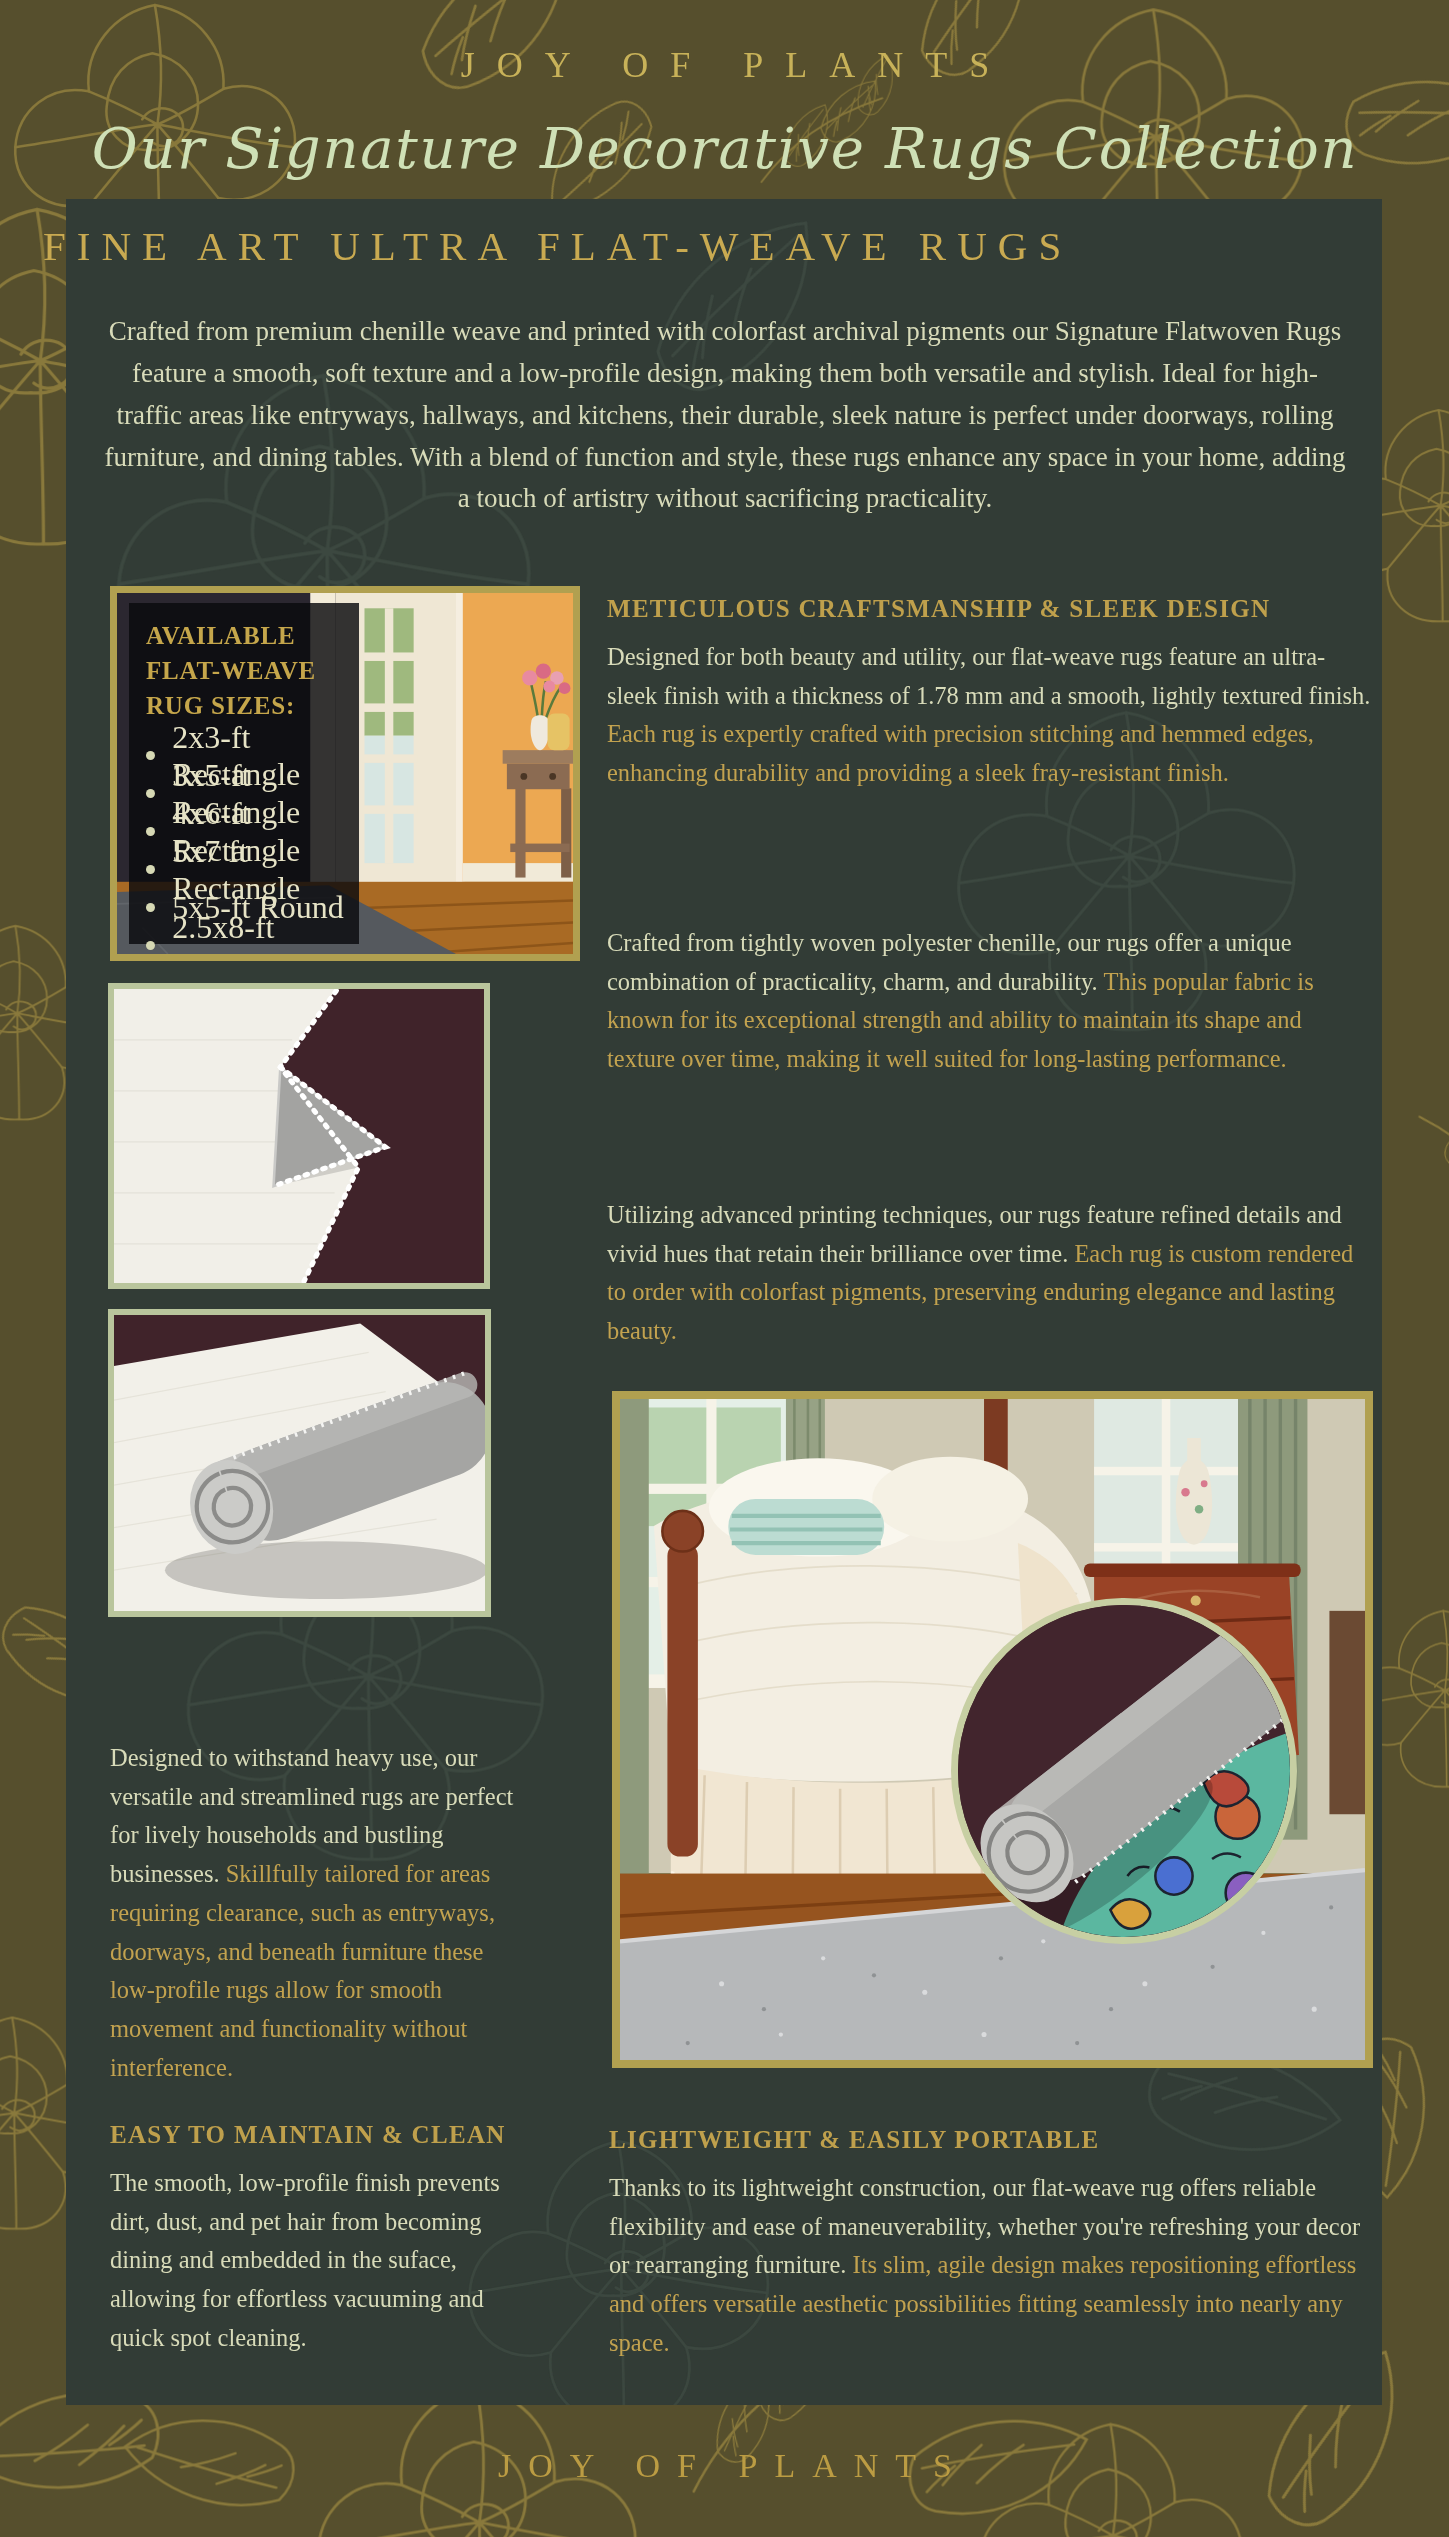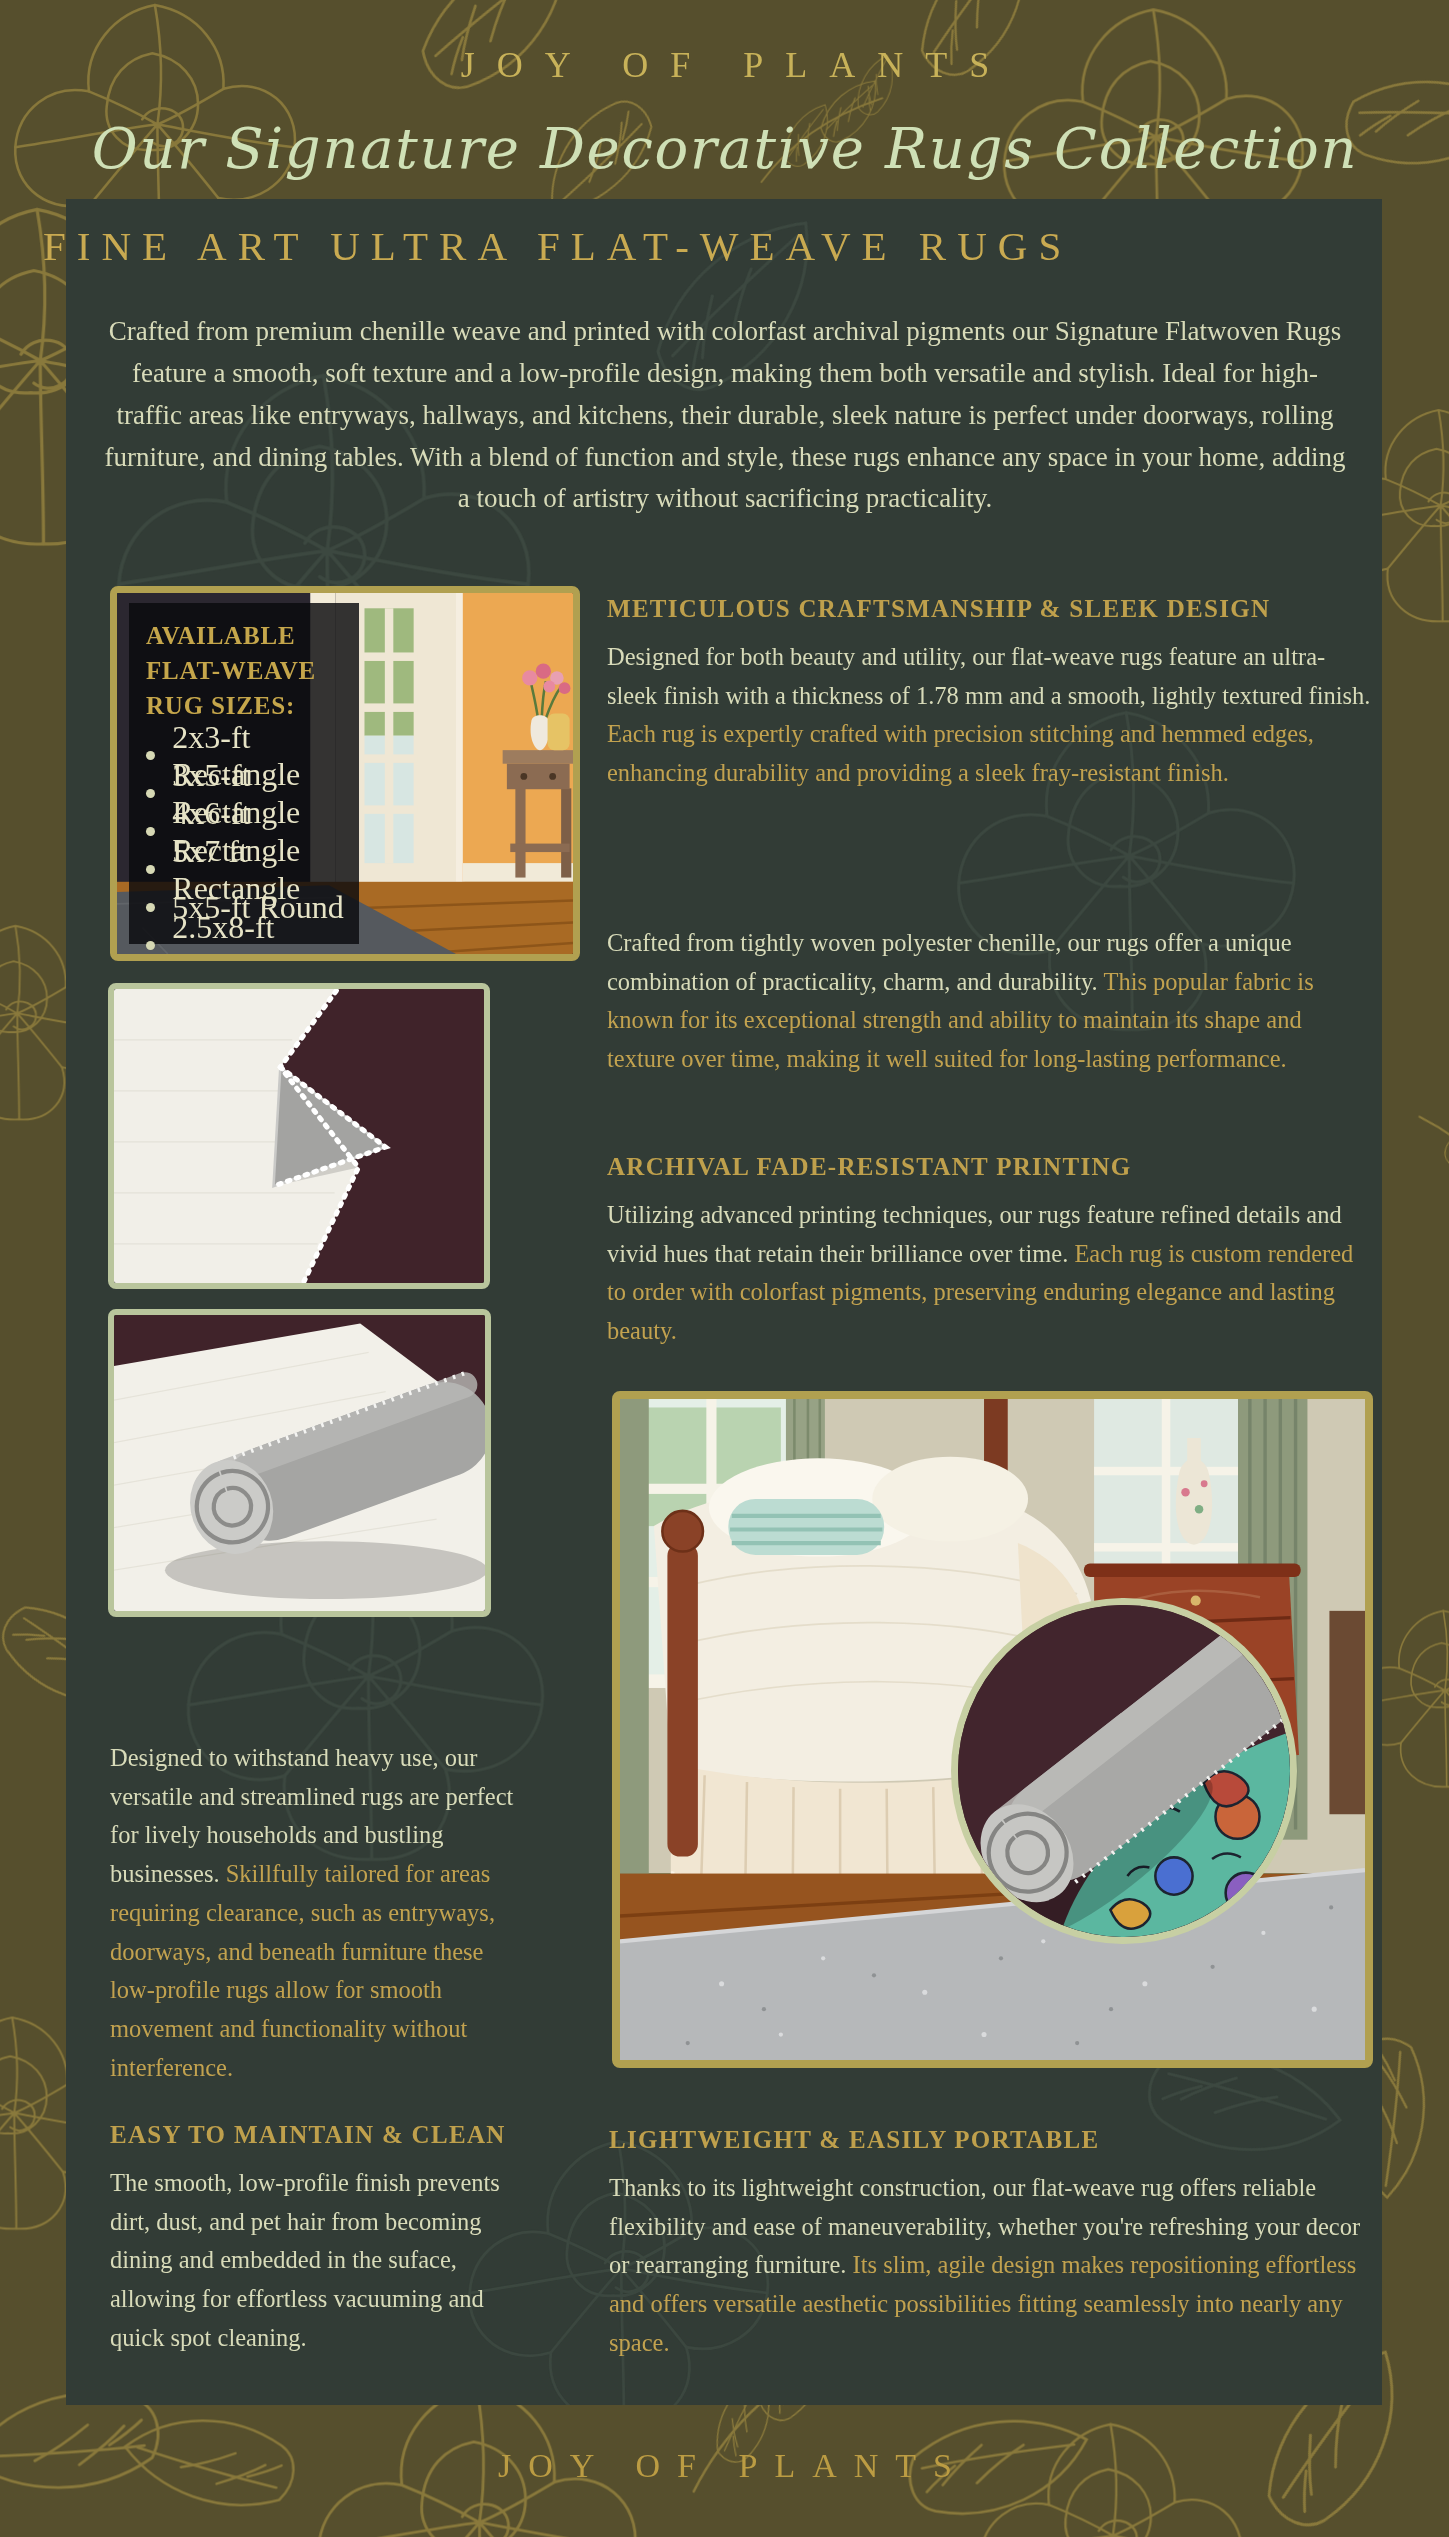--- a/index.html
+++ b/index.html
@@ -18,21 +18,21 @@
             font-family:"DejaVu Serif", serif;letter-spacing:1.7px;z-index:2;margin-top:28px;}
   .page-title{width:100%;text-align:left;color:#c9aa51;font-size:41px;font-weight:400;
               letter-spacing:11px;text-indent:11px;z-index:2;padding-left:32px;}
   .intro{left:50%;transform:translateX(-50%);width:1243px;text-align:center;
          color:#d8dbb9;font-size:27px;line-height:1.55;z-index:2;}
   .sec-heading{font-weight:700;color:#bfa04c;font-size:25px;letter-spacing:1.3px;
                line-height:1.35;z-index:2;}
   .sec-body{font-size:24.5px;line-height:1.58;color:#d8dbb9;z-index:2;}
   .sec-body .accent{color:#c2a24f;}
   
-  .figure{box-sizing:border-box;overflow:hidden;z-index:2;background:#14532d;border-radius:8px;}
+  .figure{box-sizing:border-box;overflow:hidden;z-index:2;background:#14532d;}
   .gold-frame{border:7.6px solid #b1a050;}
   .sage-frame{border:6.8px solid #b9c59c;}
   .figure svg{display:block;width:100%;height:100%;}
   
   #sizes-overlay{position:absolute;left:12px;top:10px;bottom:10px;width:230px;
                  background:rgba(10,10,13,0.82);padding:15px 13.5px 6.8px 17px;box-sizing:border-box;z-index:3;}
   #sizes-title{color:#c5a64b;font-size:25px;font-weight:700;letter-spacing:0.8px;line-height:1.4;}
   #sizes-list{list-style:none;margin:13.5px 0 0 0;padding:0;}
   #sizes-list li{display:flex;align-items:center;height:38px;color:#e6e3c6;font-size:32px;}
   .bullet{display:inline-block;width:9.3px;height:9.3px;border-radius:50%;
@@ -194,21 +194,20 @@
 
   <div class="abs sec-heading" style="left:607px;top:592px;width:770px;">METICULOUS CRAFTSMANSHIP &amp; SLEEK DESIGN</div>
   <div class="abs sec-body" style="left:607px;top:638px;width:766px;">
     <span>Designed for both beauty and utility, our flat-weave rugs feature an ultra-sleek finish with a thickness of 1.78 mm and a smooth, lightly textured finish. </span><span class="accent">Each rug is expertly crafted with precision stitching and hemmed edges, enhancing durability and providing a sleek fray-resistant finish.</span>
   </div>
 
   <div class="abs sec-body" style="left:607px;top:924px;width:766px;">
     <span>Crafted from tightly woven polyester chenille, our rugs offer a unique combination of practicality, charm, and durability. </span><span class="accent">This popular fabric is known for its exceptional strength and ability to maintain its shape and texture over time, making it well suited for long-lasting performance.</span>
   </div>
 
-  <div class="abs sec-heading" style="left:607px;top:1150px;width:770px;">ARCHIVAL FADE-RESISTANT PRINTING</div>
   <div class="abs sec-body" style="left:607px;top:1196px;width:766px;">
     <span>Utilizing advanced printing techniques, our rugs feature refined details and vivid hues that retain their brilliance over time. </span><span class="accent">Each rug is custom rendered to order with colorfast pigments, preserving enduring elegance and lasting beauty.</span>
   </div>
 
   <div class="abs figure sage-frame" style="left:108px;top:983px;width:382px;height:306px;">
     <svg viewBox="0 0 436 346" preserveAspectRatio="none">
       <rect width="436" height="346" fill="#40232a"></rect>
       <path d="M0,0 L262,0 L196,92 L288,210 L224,346 L0,346 Z" fill="#f1efe8"></path>
       <g stroke="#dcd9cf" stroke-width="1.5" opacity="0.6">
         <path d="M0,60 L210,60 M0,120 L230,120 M0,180 L250,180 M0,240 L260,240 M0,300 L240,300"></path>

